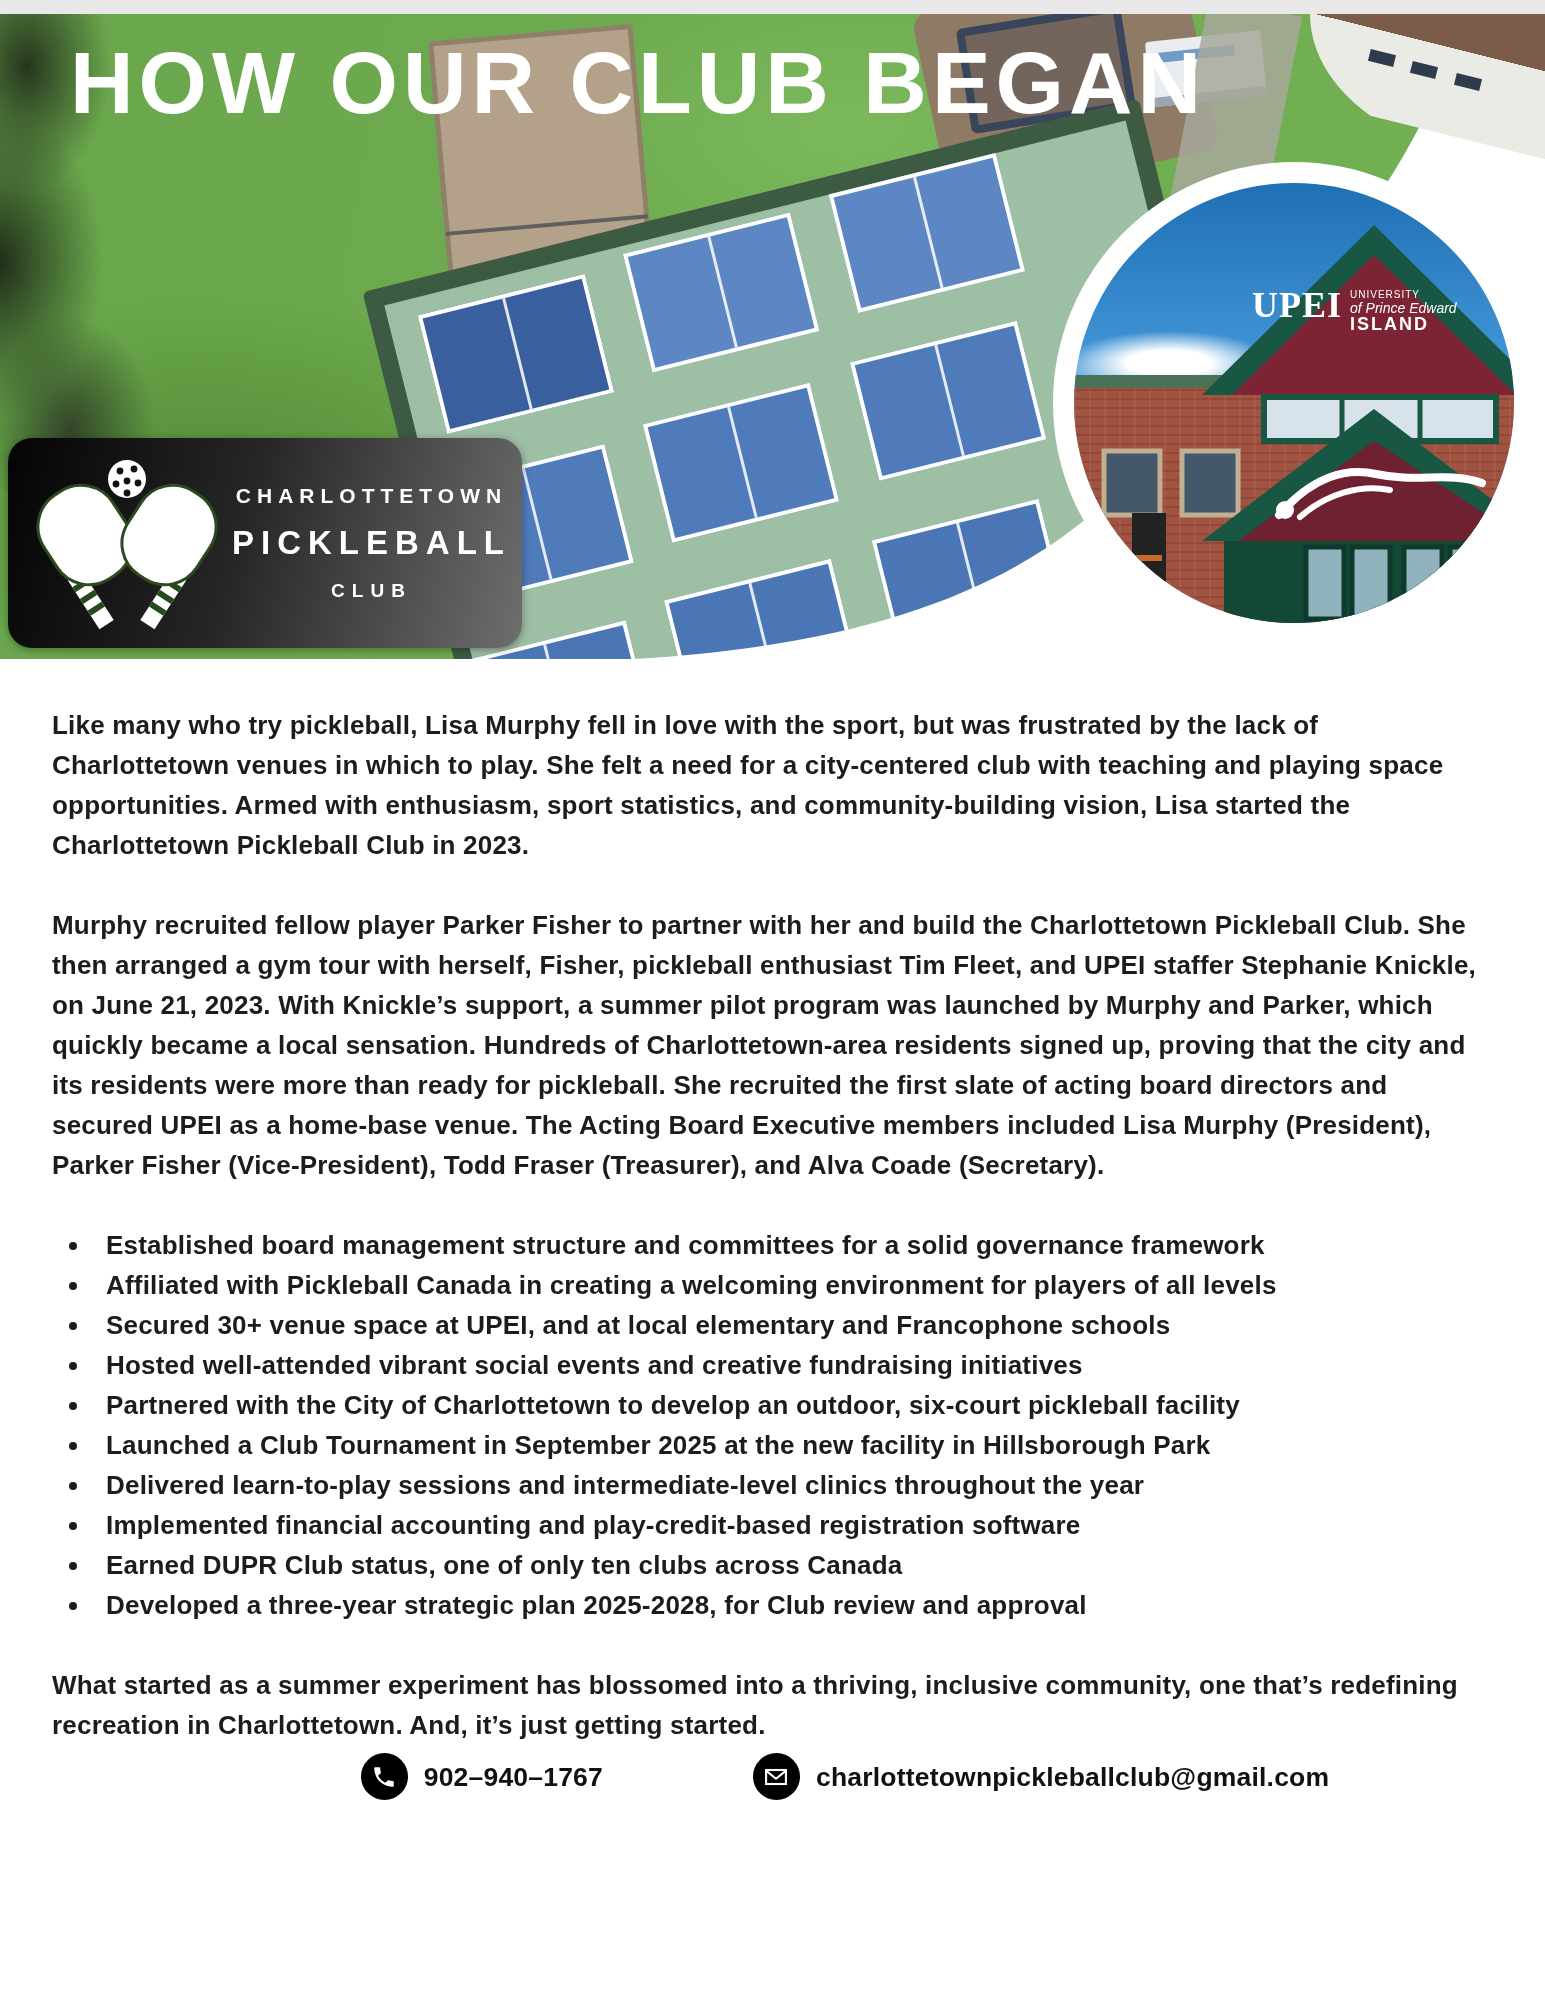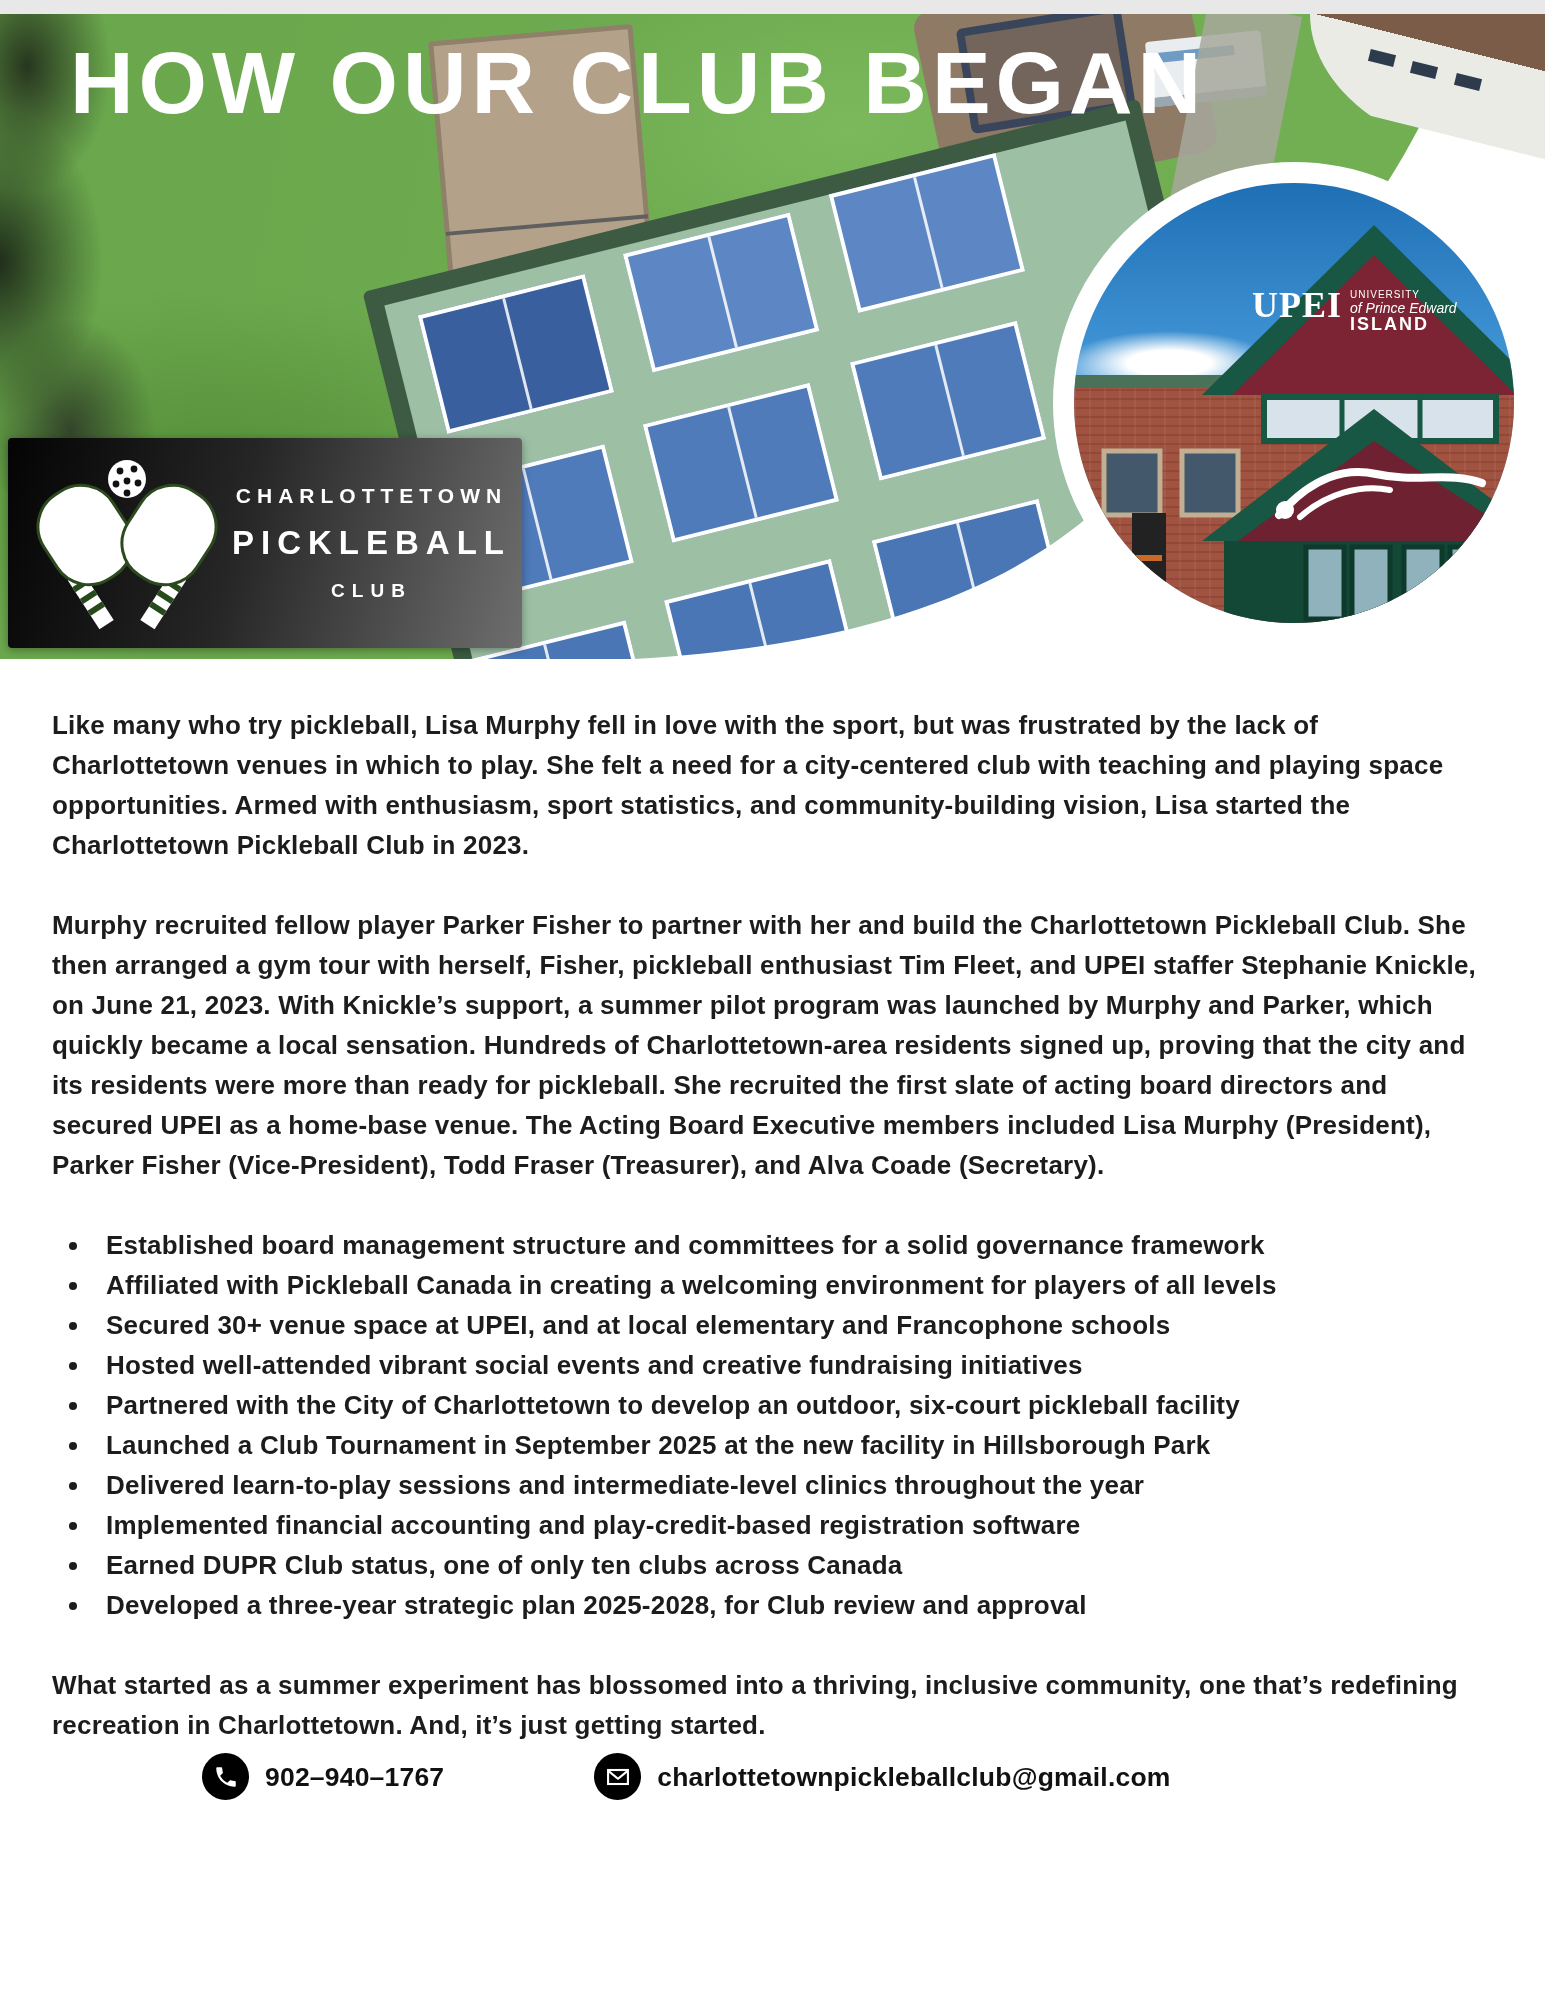--- a/index.html
+++ b/index.html
@@ -44,21 +44,21 @@
   .corner-sliver { position:absolute; right:0; top:0; width:235px; height:152px; overflow:hidden;
     border-bottom-left-radius:100% 100%; z-index:6; }
   .corner-sliver .roof { position:absolute; right:-60px; top:-70px; width:300px; height:190px;
     transform:rotate(14deg); background:linear-gradient(180deg,#7b5c49 55%, #e9ebe4 55%); }
   .corner-sliver .win { position:absolute; width:26px; height:12px; background:#2d3b4c; transform:rotate(14deg); }
   .curve-svg { position:absolute; inset:0; width:100%; height:100%; z-index:5; pointer-events:none; }
   .hero-title { position:absolute; left:70px; top:18px; z-index:8;
     font-size:88px; font-weight:800; letter-spacing:5px; color:#fff; white-space:nowrap; }
   
   .badge { position:absolute; left:8px; top:424px; width:514px; height:210px; z-index:9;
-    border-radius:4px; background:linear-gradient(105deg,#040404 0%,#262626 45%,#6e6e6e 100%);
+    border-radius:24px; background:linear-gradient(105deg,#040404 0%,#262626 45%,#6e6e6e 100%);
     display:flex; align-items:center; box-shadow:0 2px 8px rgba(0,0,0,.35); }
   .badge-icon { width:210px; height:180px; flex:0 0 auto; margin-left:14px; }
   .badge-text { flex:1; text-align:center; color:#fff; padding-right:18px; }
   .badge-text .l1 { font-size:21px; font-weight:700; letter-spacing:6px; }
   .badge-text .l2 { font-size:33px; font-weight:800; letter-spacing:7px; margin-top:16px; }
   .badge-text .l3 { font-size:19px; font-weight:700; letter-spacing:7px; margin-top:18px; }
   
   .upei-circle { position:absolute; left:1053px; top:148px; width:482px; height:482px; z-index:7;
     border:21px solid #fff; border-radius:50%; overflow:hidden;
     background:linear-gradient(180deg,#1f6fb5 0%, #3f93d4 38%, #8cc6ea 50%); }
@@ -78,21 +78,21 @@
   .upei-sign .w3 { font-size:18px; letter-spacing:2px; font-weight:700; }
   
   .content { position:absolute; top:645px; left:0; right:0; padding:46px 57px 0 52px;
     font-size:26px; line-height:40px; letter-spacing:.2px; color:#1c1c1c;font-weight:bold; }
   .content p { margin:0 0 40px; }
   .content p.milestones-intro { margin-bottom:24px; }
   .content ul { margin:40px 0 40px; padding-left:40px; list-style:disc; }
   .content li { padding-left:14px; }
   .closing { margin-bottom:8px !important; }
   
-  .footer { display:flex; align-items:center; gap:150px; padding-left:150px; margin-top:6px; }
+  .footer { display:flex; align-items:center; gap:150px; padding-left:150px; margin-top:6px;justify-content:center; }
   .contact { display:flex; align-items:center; }
   .contact .disc { width:47px; height:47px; border-radius:50%; background:#000;
     display:flex; align-items:center; justify-content:center; flex:0 0 auto; }
   .contact .txt { margin-left:16px; font-size:26.5px; color:#111; }
 </style>
 </head>
 <body>
 
 <div class="page">
 

